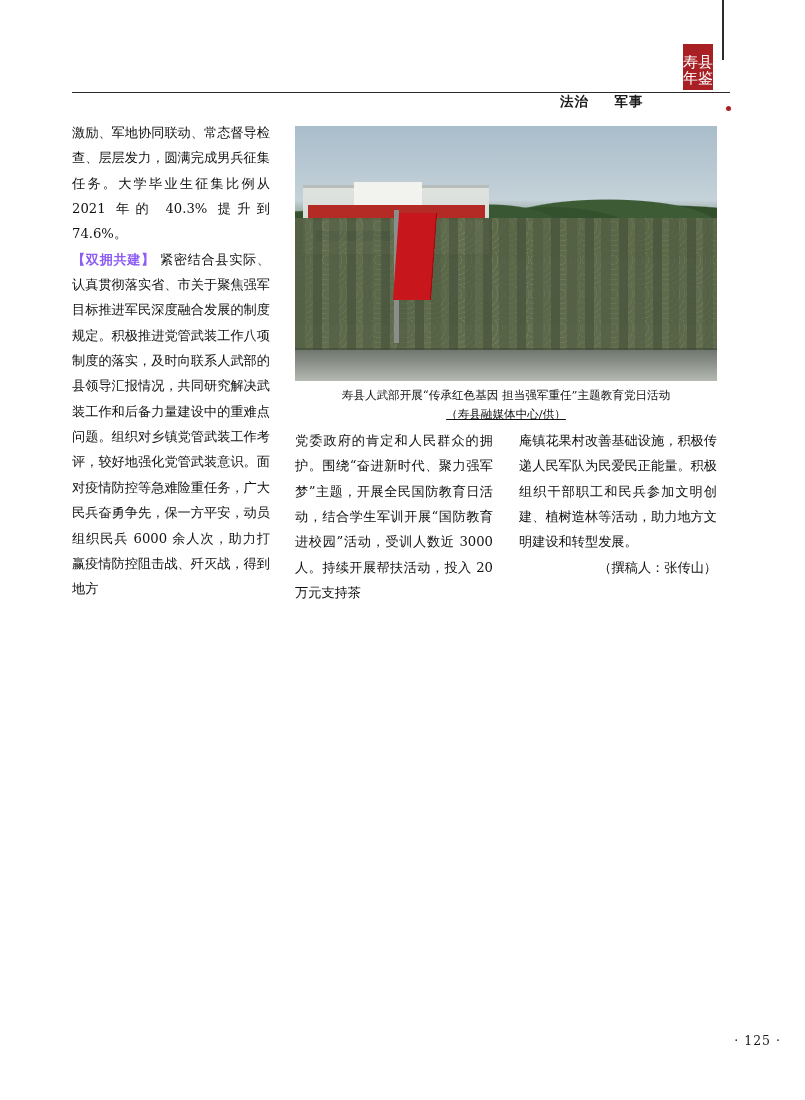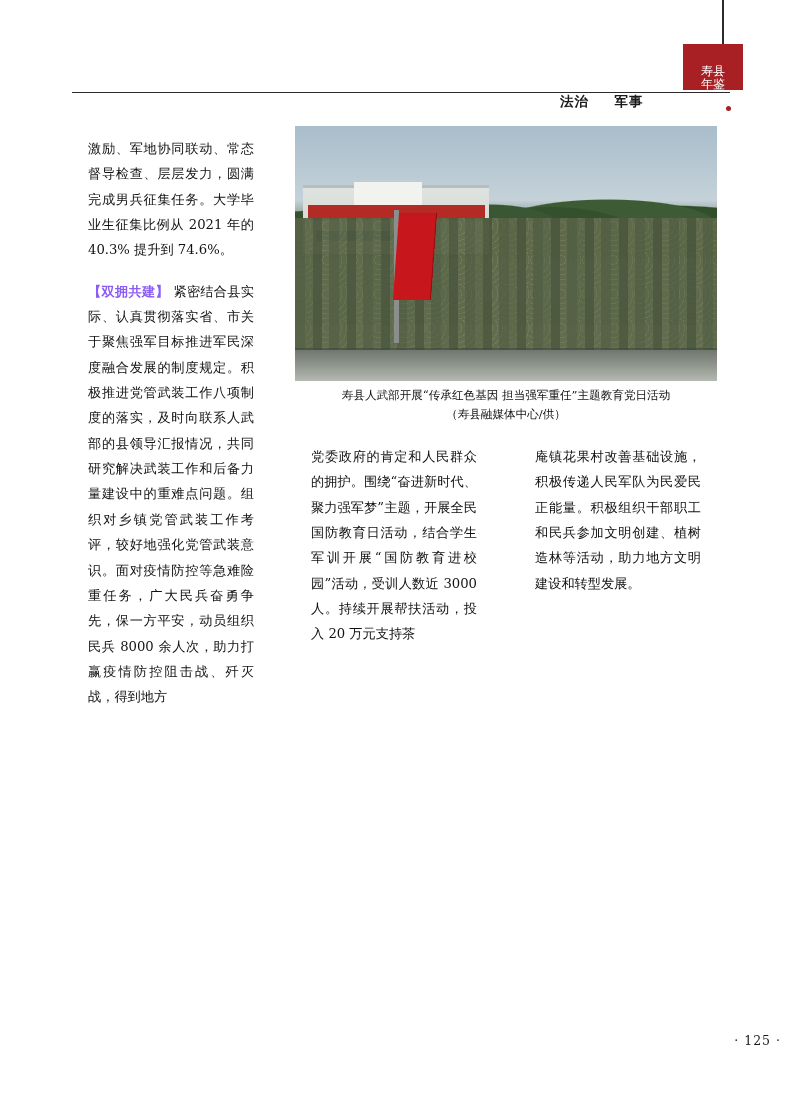--- a/index.html
+++ b/index.html
@@ -22,29 +22,29 @@
     top: 0;
     left: 722px;
     width: 2px;
     height: 60px;
     background: #2b2b2b;
   }
   .seal {
     position: absolute;
     top: 44px;
     left: 683px;
-    width: 60px;
+    width: 30px;
     height: 46px;
     background: #a81f24;
     color: #ffffff;
     font-family: "DejaVu Serif", "Liberation Serif", serif;
-    font-size: 12px;
+    font-size: 15px;
     line-height: 1.05;
     text-align: center;
-    padding-top: 21px;
+    padding-top: 11px;
     box-sizing: border-box;
     letter-spacing: 0;
   }
   .seal span { display: block; }
   .header-line {
     position: absolute;
     top: 92px;
     left: 72px;
     width: 658px;
     height: 1px;
@@ -75,21 +75,21 @@
   
   .col {
     position: absolute;
     font-family: "DejaVu Serif", "Liberation Serif", serif;
     font-size: 13.2px;
     line-height: 1.92;
     text-align: justify;
     text-justify: inter-ideograph;
     color: #111;
   }
-  .col p { margin: 16px; }
+  .col p { margin: 0; }
   .col-1 { top: 120px; left: 72px; width: 198px; }
   .col-2 { top: 428px; left: 295px; width: 198px; }
   .col-3 { top: 428px; left: 519px; width: 198px; }
 
   .tagline {
     color: #8b5cf6;
     font-weight: bold;
   }
 
   
@@ -187,21 +187,21 @@
     position: absolute;
     top: 386px;
     left: 295px;
     width: 422px;
     font-family: "DejaVu Serif", "Liberation Serif", serif;
     font-size: 11.6px;
     line-height: 1.65;
     text-align: center;
     color: #111;
   }
-  .caption .credit { display: block; }
+  .caption .credit { display: block; text-decoration: underline; }
 
   .byline {
     margin-top: 14px;
     text-align: right;
     font-family: "DejaVu Serif", "Liberation Serif", serif;
     font-size: 13.2px;
   }
 
   .page-number {
     position: absolute;
@@ -253,25 +253,26 @@
 
 <div class="caption">
   <span>寿县人武部开展“传承红色基因 担当强军重任”主题教育党日活动</span>
   <span class="credit">（寿县融媒体中心/供）</span>
 </div>
 
 <div class="col col-1">
   <p>激励、军地协同联动、常态督导检查、层层发力，圆满完成男兵征集任务。大学毕业生征集比例从 2021 年的 40.3% 提升到 74.6%。</p>
   <p>
     <span class="tagline">【双拥共建】</span>
-    <span>紧密结合县实际、认真贯彻落实省、市关于聚焦强军目标推进军民深度融合发展的制度规定。积极推进党管武装工作八项制度的落实，及时向联系人武部的县领导汇报情况，共同研究解决武装工作和后备力量建设中的重难点问题。组织对乡镇党管武装工作考评，较好地强化党管武装意识。面对疫情防控等急难险重任务，广大民兵奋勇争先，保一方平安，动员组织民兵 8000 余人次，助力打赢疫情防控阻击战、歼灭战，得到地方</span>
+    <span>紧密结合县实际、认真贯彻落实省、市关于聚焦强军目标推进军民深度融合发展的制度规定。积极推进党管武装工作八项制度的落实，及时向联系人武部的县领导汇报情况，共同研究解决武装工作和后备力量建设中的重难点问题。组织对乡镇党管武装工作考评，较好地强化党管武装意识。面对疫情防控等急难险重任务，广大民兵奋勇争先，保一方平安，动员组织民兵 6000 余人次，助力打赢疫情防控阻击战、歼灭战，得到地方</span>
   </p>
 </div>
 
 <div class="col col-2">
   <p>党委政府的肯定和人民群众的拥护。围绕“奋进新时代、聚力强军梦”主题，开展全民国防教育日活动，结合学生军训开展“国防教育进校园”活动，受训人数近 3000 人。持续开展帮扶活动，投入 20 万元支持茶</p>
 </div>
 
 <div class="col col-3">
   <p>庵镇花果村改善基础设施，积极传递人民军队为民爱民正能量。积极组织干部职工和民兵参加文明创建、植树造林等活动，助力地方文明建设和转型发展。</p>
+  <p class="byline">（撰稿人：张传山）</p>
 </div>
 
 <div class="page-number">· 125 ·</div>
 
 </body></html>

